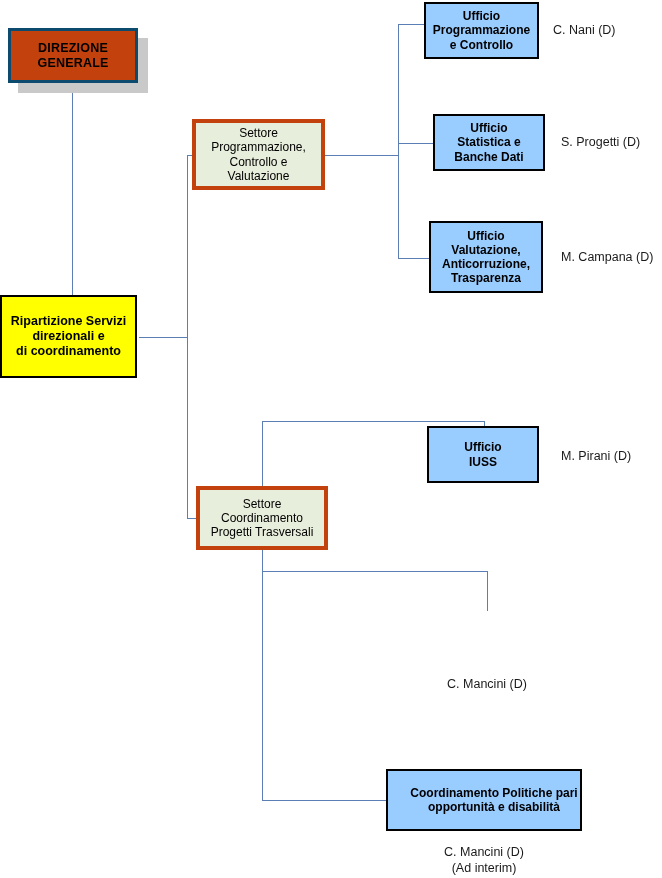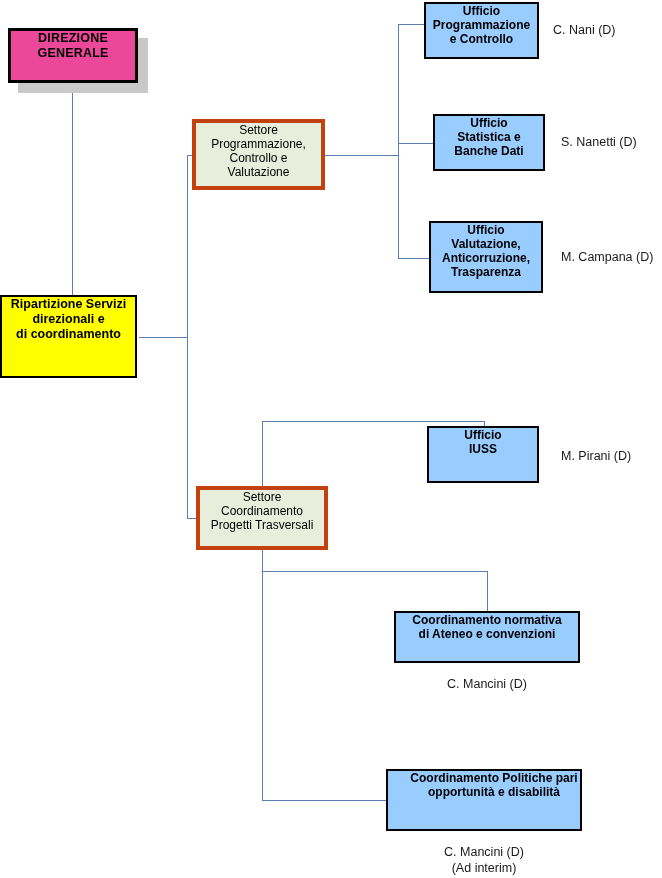--- a/index.html
+++ b/index.html
@@ -23,31 +23,32 @@
     background: #5B7FB4;
   }
   .line.h { height: 1px; }
   .line.v { width: 1px; }
 
   
   .node {
     position: absolute;
     box-sizing: border-box;
     display: flex;
+    align-items: center;
     justify-content: center;
     text-align: center;
     color: #000000;
     line-height: 1.18;
   }
   .node span { display: block; width: 100%; }
 
   
   .node-root {
-    background: #ec4899;
-    border: 3px solid #000000;
+    background: #c2410c;
+    border: 3px solid #0c4a6e;
     font-size: 12.5px;
     font-weight: bold;
     letter-spacing: .2px;
   }
   .root-shadow {
     position: absolute;
     background: #C9C9C9;
   }
 
   
@@ -140,35 +141,32 @@
   </div>
 
   <div class="node node-ufficio" style="left:424px; top:2px; width:115px; height:57px;">
     <span>Ufficio<br>Programmazione<br>e Controllo</span>
   </div>
   <div class="person person-left" style="left:553px; top:23px;">C. Nani (D)</div>
 
   <div class="node node-ufficio" style="left:433px; top:114px; width:112px; height:57px;">
     <span>Ufficio<br>Statistica e<br>Banche Dati</span>
   </div>
-  <div class="person person-left" style="left:561px; top:135px;">S. Nanetti (D)</div>
+  <div class="person person-left" style="left:561px; top:135px;">S. Progetti (D)</div>
 
   <div class="node node-ufficio" style="left:429px; top:221px; width:114px; height:72px;">
     <span>Ufficio<br>Valutazione,<br>Anticorruzione,<br>Trasparenza</span>
   </div>
   <div class="person person-left" style="left:561px; top:250px;">M. Campana (D)</div>
 
   <div class="node node-ufficio" style="left:427px; top:426px; width:112px; height:57px;">
     <span>Ufficio<br>IUSS</span>
   </div>
   <div class="person person-left" style="left:561px; top:449px;">M. Pirani (D)</div>
 
-  <div class="node node-ufficio" style="left:394px; top:611px; width:186px; height:52px;">
-    <span>Coordinamento normativa<br>di Ateneo e convenzioni</span>
-  </div>
   <div class="person person-center" style="left:394px; top:677px; width:186px;">C. Mancini (D)</div>
 
   <div class="node node-ufficio" style="left:386px; top:769px; width:196px; height:62px;padding-left:20px;">
     <span>Coordinamento Politiche pari<br>opportunità e disabilità</span>
   </div>
   <div class="person person-center" style="left:386px; top:845px; width:196px;">C. Mancini (D)<br>(Ad interim)</div>
 
 </div>
 
 </body></html>

